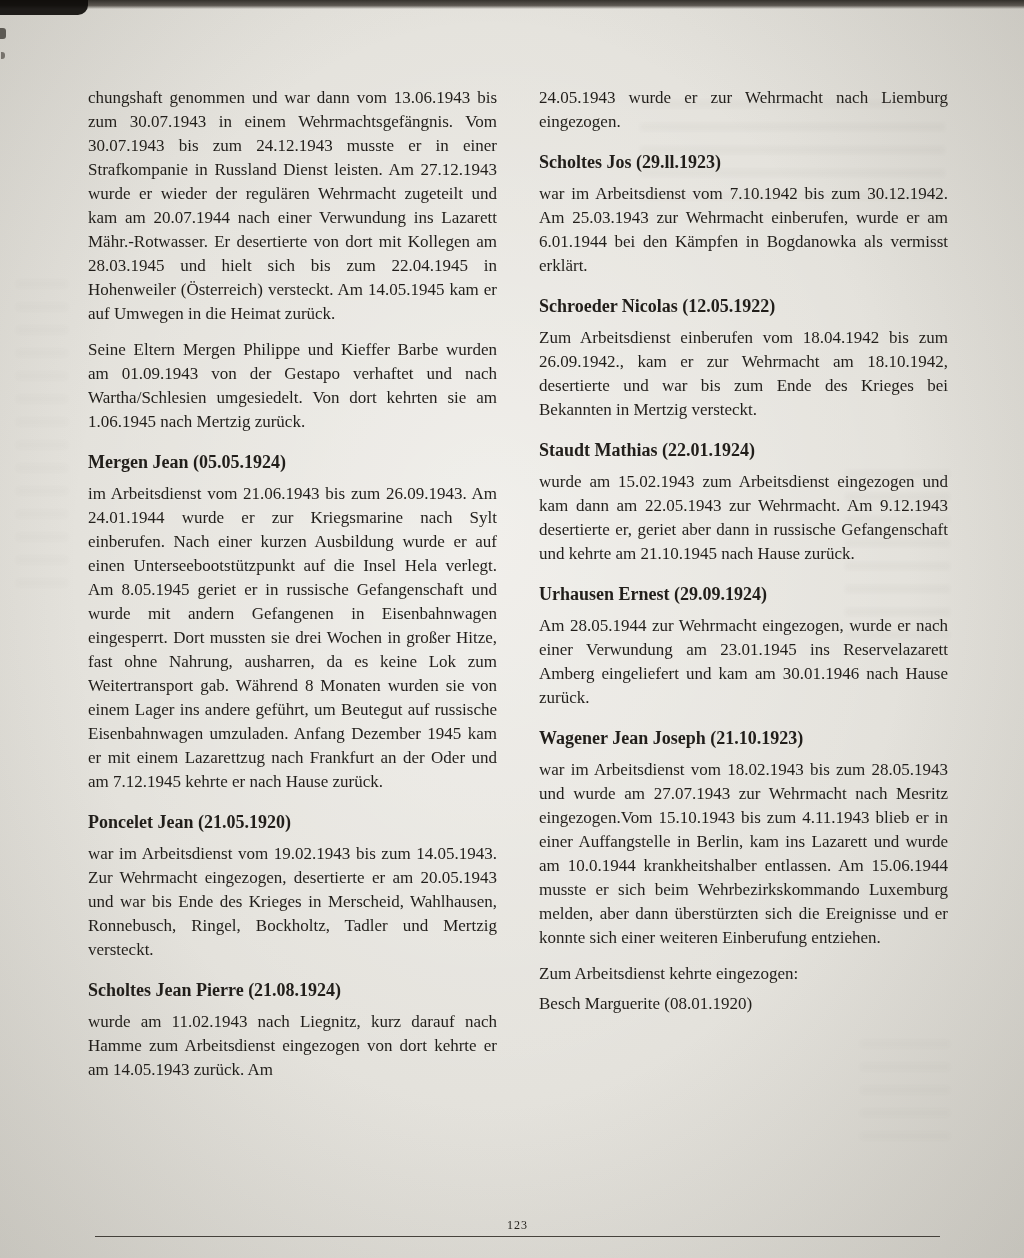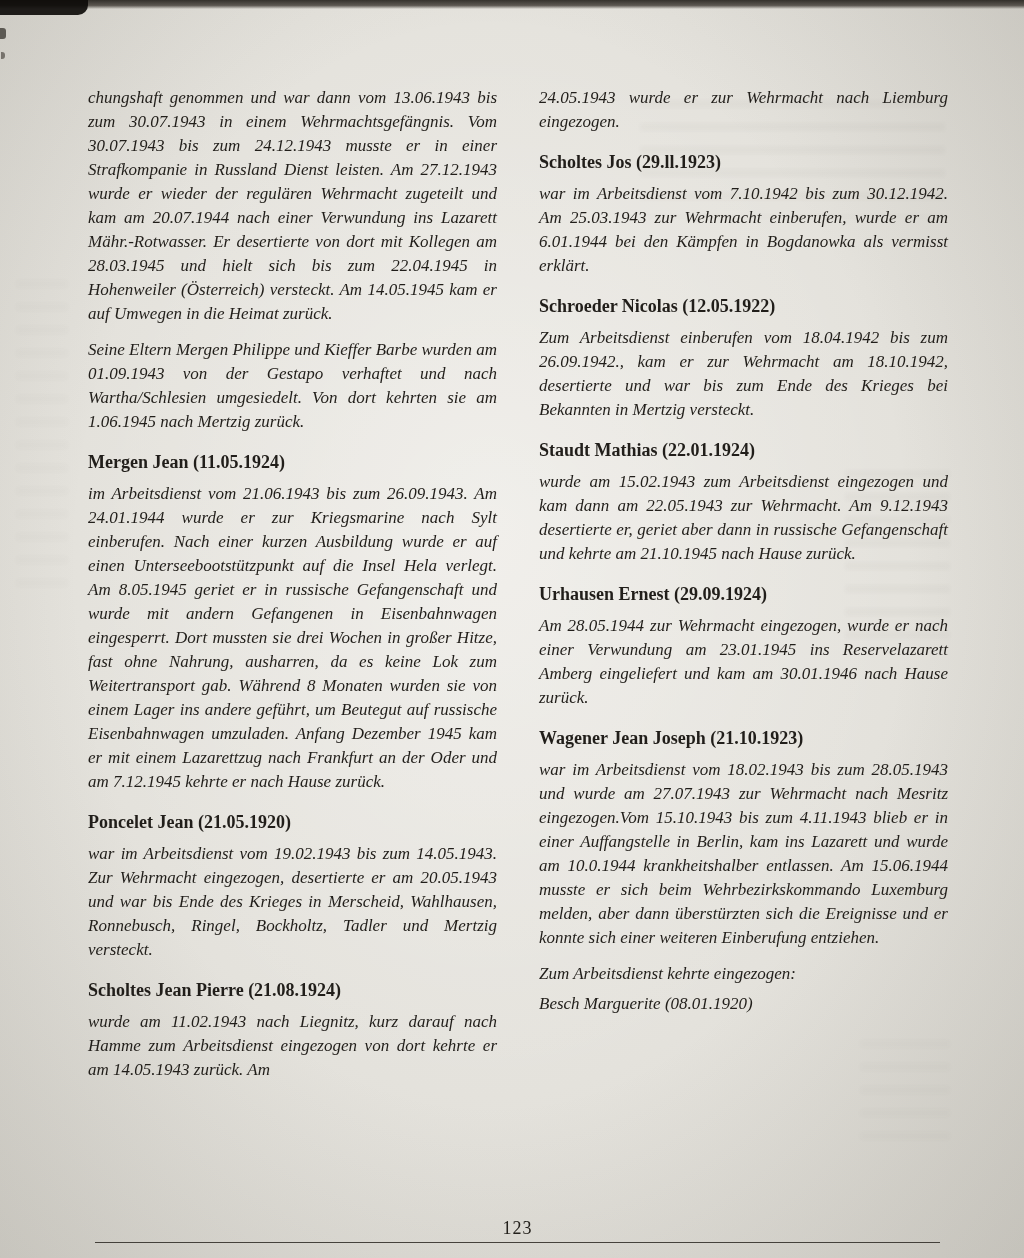--- a/index.html
+++ b/index.html
@@ -83,41 +83,40 @@
   }
   .col {
     width: 409px;
     font-size: 17px;
     line-height: 24px;
     text-align: justify;
     hyphens: auto;
   }
   .para {
     margin: 0 0 12px 0;
-    font-style: italic;
   }
   .para.tight {
     margin: 0 0 6px 0;
   }
   .entry-heading {
     margin: 16px 0 8px 0;
     font-size: 18px;
     text-align: left;
   }
 
   
   .footer {
     position: absolute;
     left: 95px;
     width: 845px;
     top: 1218px;
     text-align: center;
   }
   .pagenum {
-    font-size: 18px;
+    font-size: 12px;
     letter-spacing: 1px;
     color: #23201b;
   }
   .rule {
     margin-top: 3px;
     border-top: 1.8px solid #2b2822;
     height: 0;
     opacity: .85;
   }
 </style>
@@ -134,21 +133,21 @@
   <div class="ghost g1"></div>
   <div class="ghost g2"></div>
   <div class="ghost g3"></div>
   <div class="ghost g4"></div>
 
   <div class="columns">
 
     <div class="col">
       <p class="para">chungshaft genommen und war dann vom 13.06.1943 bis zum 30.07.1943 in einem Wehrmachtsgefängnis. Vom 30.07.1943 bis zum 24.12.1943 musste er in einer Strafkompanie in Russland Dienst leisten. Am 27.12.1943 wurde er wieder der regulären Wehrmacht zugeteilt und kam am 20.07.1944 nach einer Verwundung ins Lazarett Mähr.-Rotwasser. Er desertierte von dort mit Kollegen am 28.03.1945 und hielt sich bis zum 22.04.1945 in Hohenweiler (Österreich) versteckt. Am 14.05.1945 kam er auf Umwegen in die Heimat zurück.</p>
       <p class="para">Seine Eltern Mergen Philippe und Kieffer Barbe wurden am 01.09.1943 von der Gestapo verhaftet und nach Wartha/Schlesien umgesiedelt. Von dort kehrten sie am 1.06.1945 nach Mertzig zurück.</p>
-      <h3 class="entry-heading">Mergen Jean (11.05.1924)</h3>
+      <h3 class="entry-heading">Mergen Jean (05.05.1924)</h3>
       <p class="para">im Arbeitsdienst vom 21.06.1943 bis zum 26.09.1943. Am 24.01.1944 wurde er zur Kriegsmarine nach Sylt einberufen. Nach einer kurzen Ausbildung wurde er auf einen Unterseebootstützpunkt auf die Insel Hela verlegt. Am 8.05.1945 geriet er in russische Gefangenschaft und wurde mit andern Gefangenen in Eisenbahnwagen eingesperrt. Dort mussten sie drei Wochen in großer Hitze, fast ohne Nahrung, ausharren, da es keine Lok zum Weitertransport gab. Während 8 Monaten wurden sie von einem Lager ins andere geführt, um Beutegut auf russische Eisenbahnwagen umzuladen. Anfang Dezember 1945 kam er mit einem Lazarettzug nach Frankfurt an der Oder und am 7.12.1945 kehrte er nach Hause zurück.</p>
       <h3 class="entry-heading">Poncelet Jean (21.05.1920)</h3>
       <p class="para">war im Arbeitsdienst vom 19.02.1943 bis zum 14.05.1943. Zur Wehrmacht eingezogen, desertierte er am 20.05.1943 und war bis Ende des Krieges in Merscheid, Wahlhausen, Ronnebusch, Ringel, Bockholtz, Tadler und Mertzig versteckt.</p>
       <h3 class="entry-heading">Scholtes Jean Pierre (21.08.1924)</h3>
       <p class="para">wurde am 11.02.1943 nach Liegnitz, kurz darauf nach Hamme zum Arbeitsdienst eingezogen von dort kehrte er am 14.05.1943 zurück. Am</p>
     </div>
 
     <div class="col">
       <p class="para">24.05.1943 wurde er zur Wehrmacht nach Liemburg eingezogen.</p>
       <h3 class="entry-heading">Scholtes Jos (29.ll.1923)</h3>

